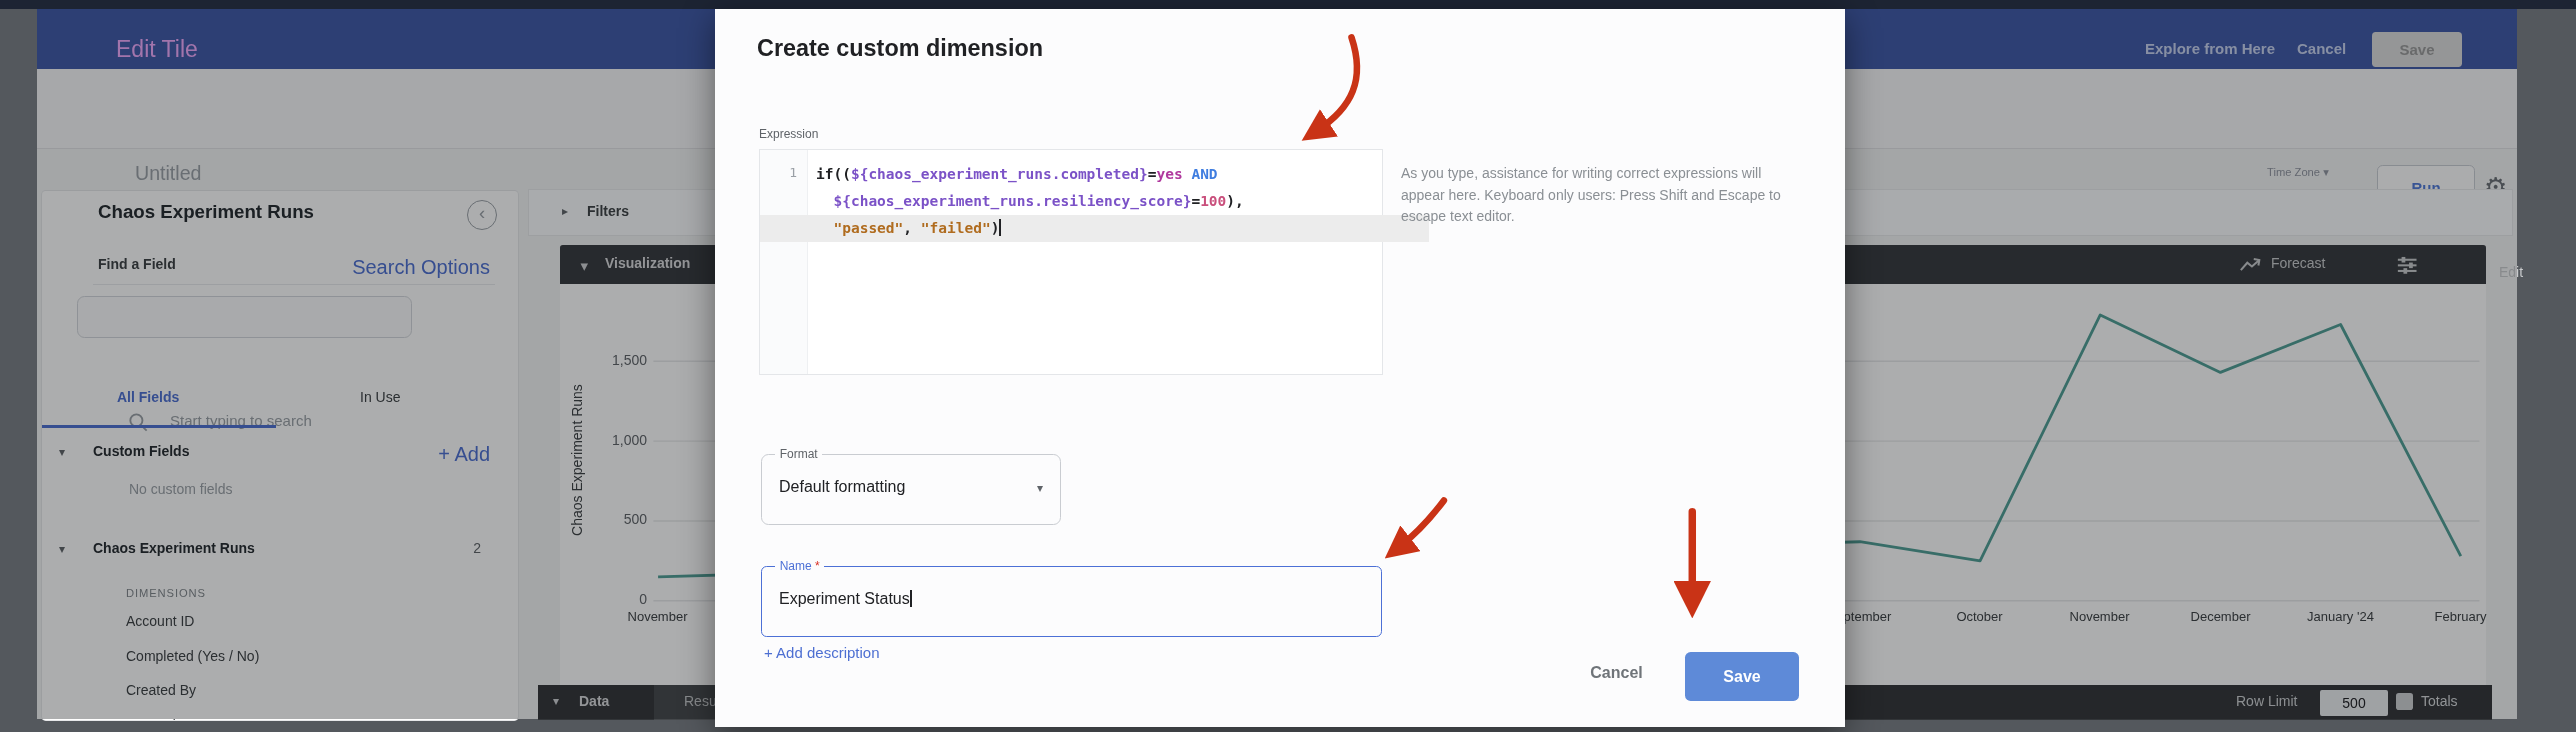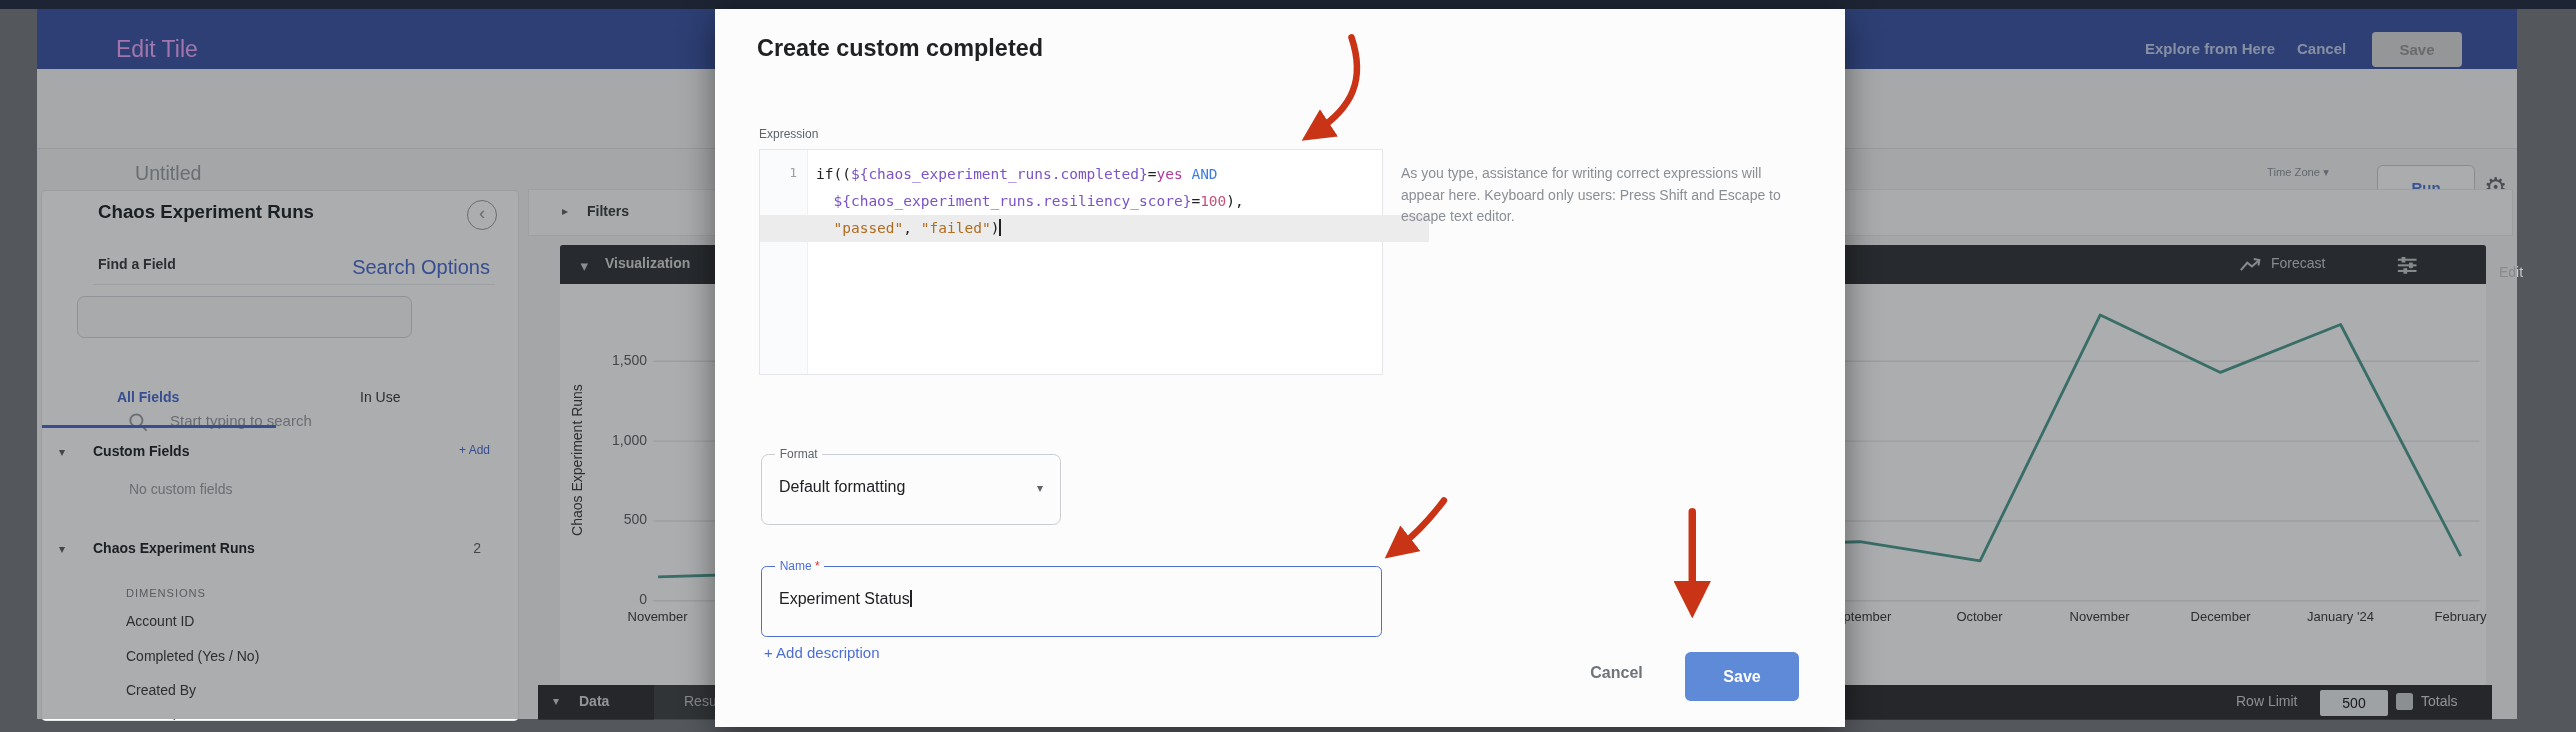--- a/index.html
+++ b/index.html
@@ -38,21 +38,21 @@
   .sb-search{left:35px;top:105px;width:335px;height:42px;border:0.9px solid #d4d7dc;border-radius:7.5px;background:#fbfbfc;box-sizing:border-box;cursor:text;}
   .sb-searchicon{left:50px;top:115px;}
   .sb-ph{left:92px;top:115px;font-size:15px;color:#9aa0a6;}
   .sb-tab{top:198px;font-size:14px;cursor:pointer;}
   .sb-tab1{left:75px;color:#4d6fd2;font-weight:bold;}
   .sb-tab2{left:318px;color:#3c4043;}
   .sb-underline{left:0;top:234px;width:234px;height:2.8px;background:#4d6fd2;}
   .caret{color:#5f6368;font-size:12px;}
   .sb-cf-caret{left:17px;top:254px;}
   .sb-cf{left:51px;top:252px;font-size:14px;font-weight:bold;color:#24292e;cursor:pointer;}
-  .sb-add{right:28px;top:252px;font-size:12px;color:#4d6fd2;cursor:pointer;}
+  .sb-add{right:28px;top:252px;font-size:20px;color:#4d6fd2;cursor:pointer;}
   .sb-empty{left:87px;top:290px;font-size:14px;color:#9aa0a6;}
   .sb-g-caret{left:17px;top:351px;}
   .sb-group{left:51px;top:349px;font-size:14px;font-weight:bold;color:#24292e;cursor:pointer;}
   .sb-count{right:37px;top:349px;font-size:14px;color:#5f6368;}
   .sb-dim{left:84px;top:396px;font-size:11.2px;letter-spacing:0.9px;color:#80868b;}
   .sb-item{left:84px;font-size:14px;color:#3c4043;cursor:pointer;}
   .it1{top:422px;}.it2{top:457px;}.it3{top:491px;}.it4{top:526px;}
   
   .filters{left:528px;top:189px;width:1985px;height:47px;background:#fbfcfd;border:0.9px solid #e8eaec;box-sizing:border-box;}
   .f-caret{left:33px;top:14px;}
@@ -84,21 +84,21 @@
   
   .backdrop{left:37px;top:9.3px;width:2480px;height:710px;background:rgba(12,14,19,0.34);z-index:10;}
   .modal{left:715px;top:9.3px;width:1130px;height:718px;background:#fcfcfd;z-index:20;
          box-shadow:0 7.5px 32px rgba(0,0,0,0.45);}
   .m-title{left:42px;top:26px;font-size:23.4px;font-weight:bold;color:#202124;}
   .m-exlab{left:44px;top:118px;font-size:12px;color:#5f6368;}
   .m-editor{left:44px;top:140px;width:624px;height:226px;background:#ffffff;border:0.9px solid #e4e6e9;box-sizing:border-box;cursor:text;}
   .m-gutter{left:0;top:0;width:47px;height:224px;background:#fafbfc;border-right:0.9px solid #eef0f2;}
   .m-lineno{left:0;top:15px;width:37px;text-align:right;font-family:"DejaVu Sans Mono",monospace;font-size:13px;color:#9aa0a6;}
   .m-code{left:56px;top:11.2px;width:560px;font-family:"DejaVu Sans Mono",monospace;font-size:14.5px;line-height:27px;white-space:pre;}
-  .code-line{position:relative;}
+  .code-line{position:relative;font-weight:bold;}
   .code-line.hl{background:#ececec;box-shadow:0 0 0 0 #ececec;margin-left:-56px;padding-left:56px;width:613px;}
   .tk-plain{color:#202124;}
   .tk-field{color:#7b52c7;}
   .tk-literal{color:#b0399e;}
   .tk-op{color:#3f7de0;}
   .tk-number{color:#c94f7c;}
   .tk-string{color:#b06c1f;}
   .tcursor{display:inline-block;width:1.9px;height:17px;background:#202124;vertical-align:-2.8px;}
   .m-help{left:686px;top:154px;width:402px;font-size:14px;line-height:21.5px;color:#8a8f94;}
   .m-field{box-sizing:border-box;border-radius:7.5px;margin-top:36px;}
@@ -226,21 +226,21 @@
     </div>
     <span class="abs db-rowlimit">Row Limit</span>
     <input class="abs db-input" value="500" style="">
     <span class="abs db-check"></span>
     <span class="abs db-totals">Totals</span>
   </div>
 
   <div class="abs backdrop"></div>
 
   <div class="abs modal">
-    <h1 class="abs m-title" style="margin:0;">Create custom completed</h1>
+    <h1 class="abs m-title" style="margin:0;">Create custom dimension</h1>
     <span class="abs m-exlab">Expression</span>
     <div class="abs m-editor">
       <div class="abs m-gutter">
         <span class="abs m-lineno">1</span>
       </div>
       <div class="abs m-code" id="code"><div class="code-line"><span class="tk-plain">if((</span><span class="tk-field">${chaos_experiment_runs.completed}</span><span class="tk-plain">=</span><span class="tk-literal">yes</span><span class="tk-plain"> </span><span class="tk-op">AND</span></div><div class="code-line"><span class="tk-plain">  </span><span class="tk-field">${chaos_experiment_runs.resiliency_score}</span><span class="tk-plain">=</span><span class="tk-number">100</span><span class="tk-plain">),</span></div><div class="code-line hl"><span class="tk-plain">  </span><span class="tk-string">"passed"</span><span class="tk-plain">, </span><span class="tk-string">"failed"</span><span class="tk-plain">)</span><span class="tcursor"></span></div></div>
     </div>
     <div class="abs m-help">As you type, assistance for writing correct expressions will appear here. Keyboard only users: Press Shift and Escape to escape text editor.</div>
 
     <div class="abs m-field m-format">

